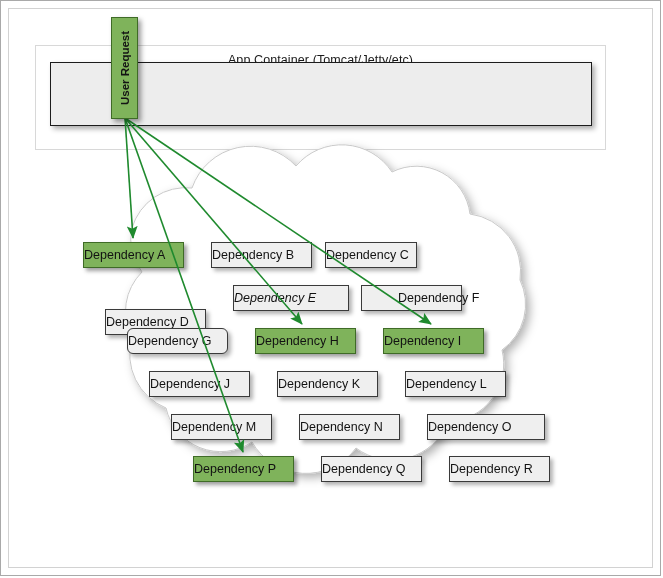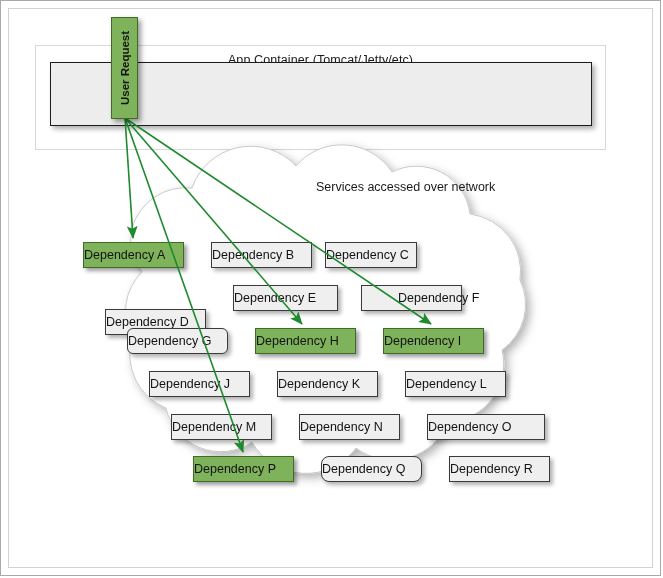--- a/index.html
+++ b/index.html
@@ -176,40 +176,39 @@
                a 60 60 0 0 1 -92 26
                a 62 62 0 0 1 -104 -6
                a 56 56 0 0 1 -86 -34
                a 58 58 0 0 1 -34 -70
                a 56 56 0 0 1 10 -66
                a 54 54 0 0 1 -10 -44
                a 56 56 0 0 1 0 0 Z" fill="#ffffff" stroke="#c9c9c9" stroke-width="1"></path>
     </g>
   </svg>
 
-  <div class="cloud-label">Services accessed over network</div>
 
   <div id="dep-host">
       <div class="dep green" style="left: 83px; top: 242px; width: 101px;"><span>Dependency A</span></div>
       <div class="dep grey" style="left: 211px; top: 242px; width: 101px;"><span>Dependency B</span></div>
       <div class="dep grey" style="left: 325px; top: 242px; width: 92px;"><span>Dependency C</span></div>
       <div class="dep grey" style="left: 105px; top: 285px; width: 101px; margin-top: 24px;"><span>Dependency D</span></div>
-      <div class="dep grey" style="left: 233px; top: 285px; width: 105px;"><span>Dependency E</span></div>
+      <div class="dep grey" style="left: 233px; top: 285px; width: 116px; font-style: italic;"><span>Dependency E</span></div>
       <div class="dep grey" style="left: 361px; top: 285px; width: 101px; padding-left: 36px;"><span>Dependency F</span></div>
       <div class="dep grey" style="left: 127px; top: 328px; width: 101px; border-radius: 6px;"><span>Dependency G</span></div>
       <div class="dep green" style="left: 255px; top: 328px; width: 101px;"><span>Dependency H</span></div>
       <div class="dep green" style="left: 383px; top: 328px; width: 101px;"><span>Dependency I</span></div>
       <div class="dep grey" style="left: 149px; top: 371px; width: 101px;"><span>Dependency J</span></div>
       <div class="dep grey" style="left: 277px; top: 371px; width: 101px;"><span>Dependency K</span></div>
       <div class="dep grey" style="left: 405px; top: 371px; width: 101px;"><span>Dependency L</span></div>
       <div class="dep grey" style="left: 171px; top: 414px; width: 101px;"><span>Dependency M</span></div>
       <div class="dep grey" style="left: 299px; top: 414px; width: 101px;"><span>Dependency N</span></div>
       <div class="dep grey" style="left: 427px; top: 414px; width: 118px;"><span>Dependency O</span></div>
       <div class="dep green" style="left: 193px; top: 456px; width: 101px;"><span>Dependency P</span></div>
-      <div class="dep grey" style="left: 321px; top: 456px; width: 101px; border-radius: 8px;"><span>Dependency Q</span></div>
+      <div class="dep grey" style="left: 321px; top: 456px; width: 101px;"><span>Dependency Q</span></div>
       <div class="dep grey" style="left: 449px; top: 456px; width: 101px;"><span>Dependency R</span></div>
     </div>
 
   <svg class="arrows" viewBox="0 0 663 578" width="663" height="578">
     <defs>
       <marker id="arrowHead" markerWidth="9" markerHeight="9" refX="7.4" refY="3.4" orient="auto" markerUnits="strokeWidth">
         <path d="M 0 0 L 8 3.4 L 0 6.8 L 1.6 3.4 Z" fill="#1f8a2e"></path>
       </marker>
     </defs>
     <g id="arrow-host">

